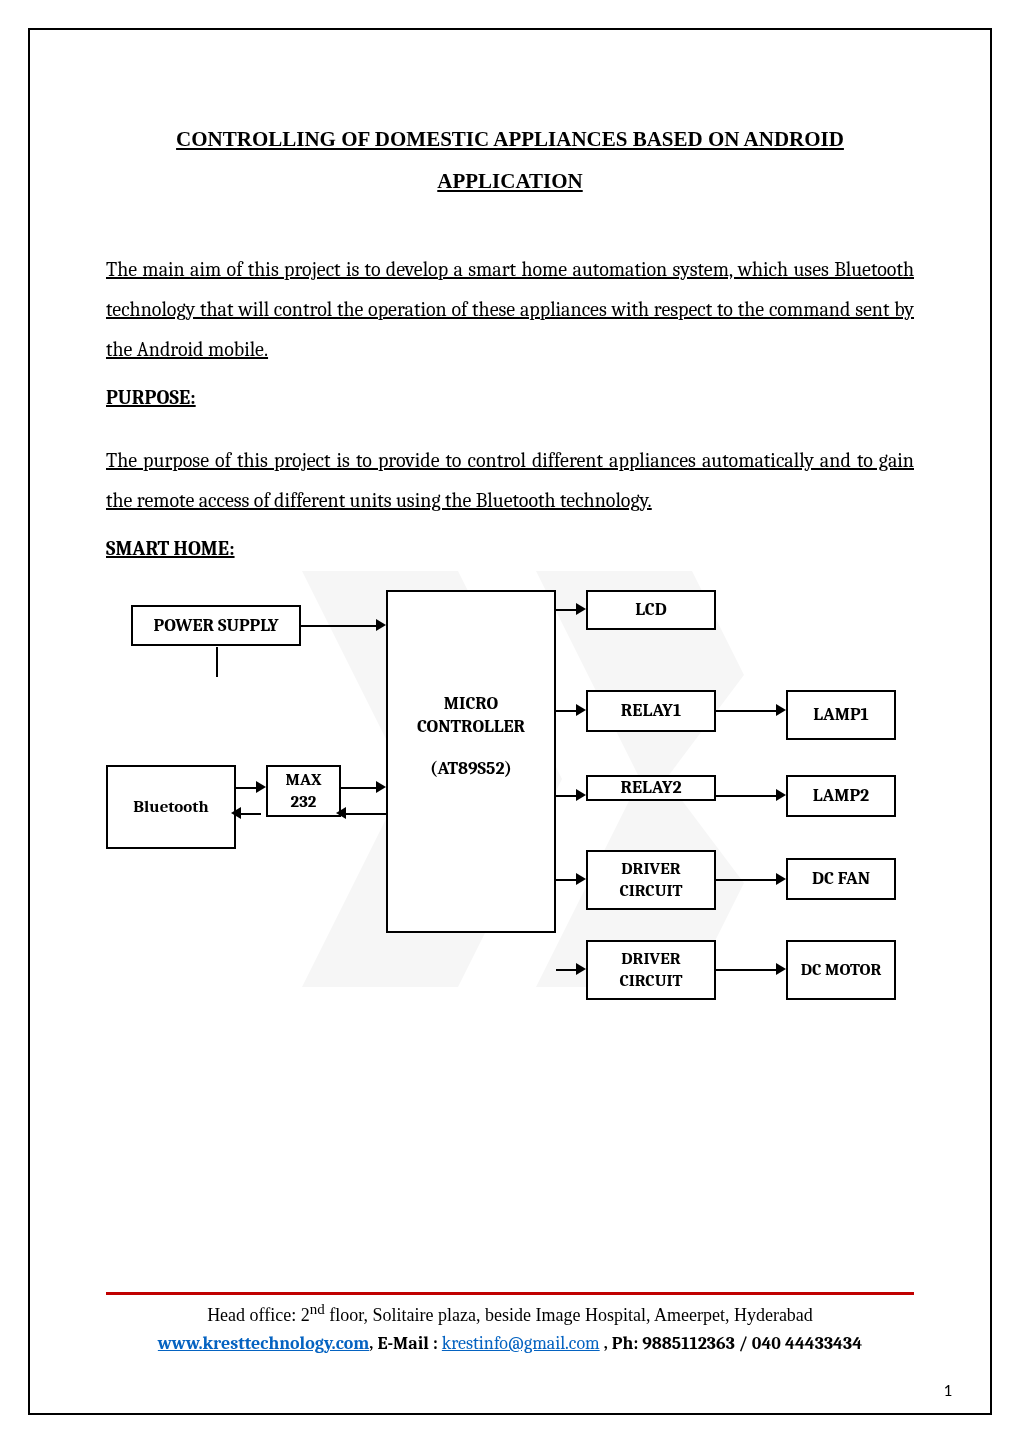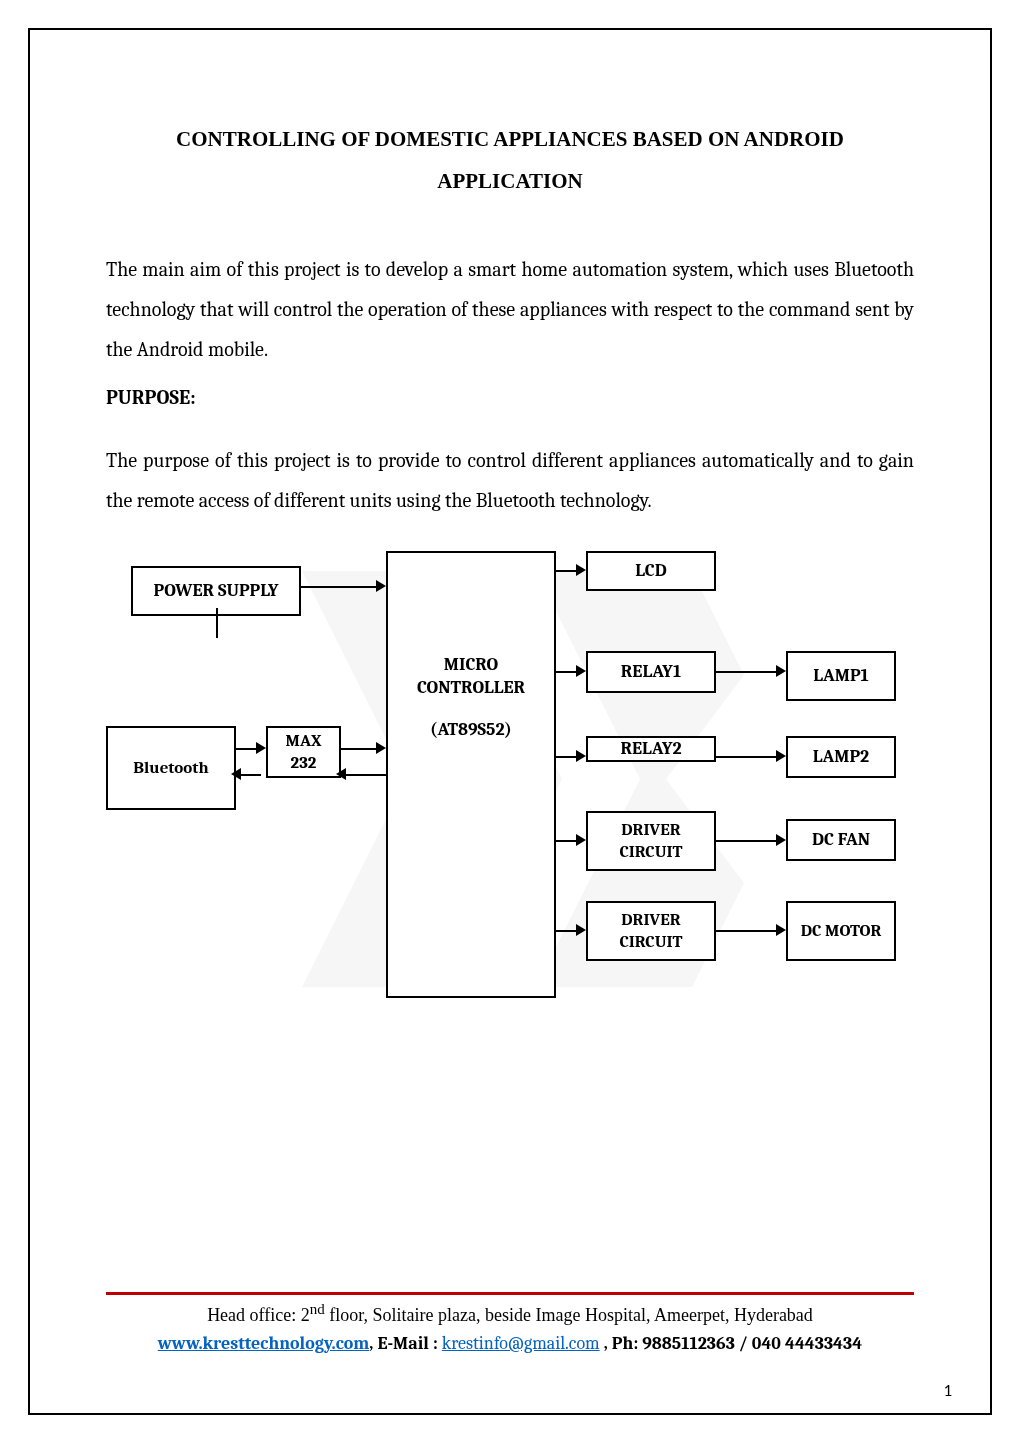--- a/index.html
+++ b/index.html
@@ -18,20 +18,21 @@
       bottom: 28px;
       border: 2px solid #000;
     }
     .content {
       position: absolute;
       top: 28px;
       left: 28px;
       right: 28px;
       bottom: 28px;
       padding: 90px 78px 40px 78px;
+      text-decoration: underline;
     }
     .title {
       font-family: "Times New Roman", serif;
       font-weight: bold;
       font-size: 21px;
       text-align: center;
       line-height: 2.0;
       margin-bottom: 48px;
     }
     .section-heading {
@@ -132,36 +133,37 @@
 
 <div class="content">
 
   <div class="title">CONTROLLING OF DOMESTIC APPLIANCES BASED ON ANDROID APPLICATION</div>
 
   <div class="body-text">The main aim of this project is to develop a smart home automation system, which uses Bluetooth technology that will control the operation of these appliances with respect to the command sent by the Android mobile.</div>
 
   <div class="section-heading">PURPOSE:</div>
   <div class="body-text">The purpose of this project is to provide to control different appliances automatically and to gain the remote access of different units using the Bluetooth technology.</div>
 
+  <div class="section-heading">SMART HOME:</div>
 
   <div class="diagram">
 
-    <div class="box" style="left:25px; top:15px; width:170px; height:50px;">
+    <div class="box" style="left:25px; top:15px; width:170px; height:41px;">
       <span>POWER SUPPLY</span>
     </div>
 
     <div class="box small" style="left:0px; top:175px; width:130px; height:84px;">
       <span>Bluetooth</span>
     </div>
 
     <div class="box small" style="left:160px; top:175px; width:75px; height:52px;">
       <span>MAX 232</span>
     </div>
 
-    <div class="box" style="left:280px; top:0px; width:170px; height:447px; flex-direction:column;">
+    <div class="box" style="left:280px; top:0px; width:170px; height:343px; flex-direction:column;">
       <div style="position:absolute; top:100px; left:0; right:0; text-align:center; font-weight:bold;">
         <div>MICRO CONTROLLER</div>
         <div style="margin-top:18px;">(AT89S52)</div>
       </div>
     </div>
 
     <div class="box" style="left:480px; top:0px; width:130px; height:40px;">
       <span>LCD</span>
     </div>
 

